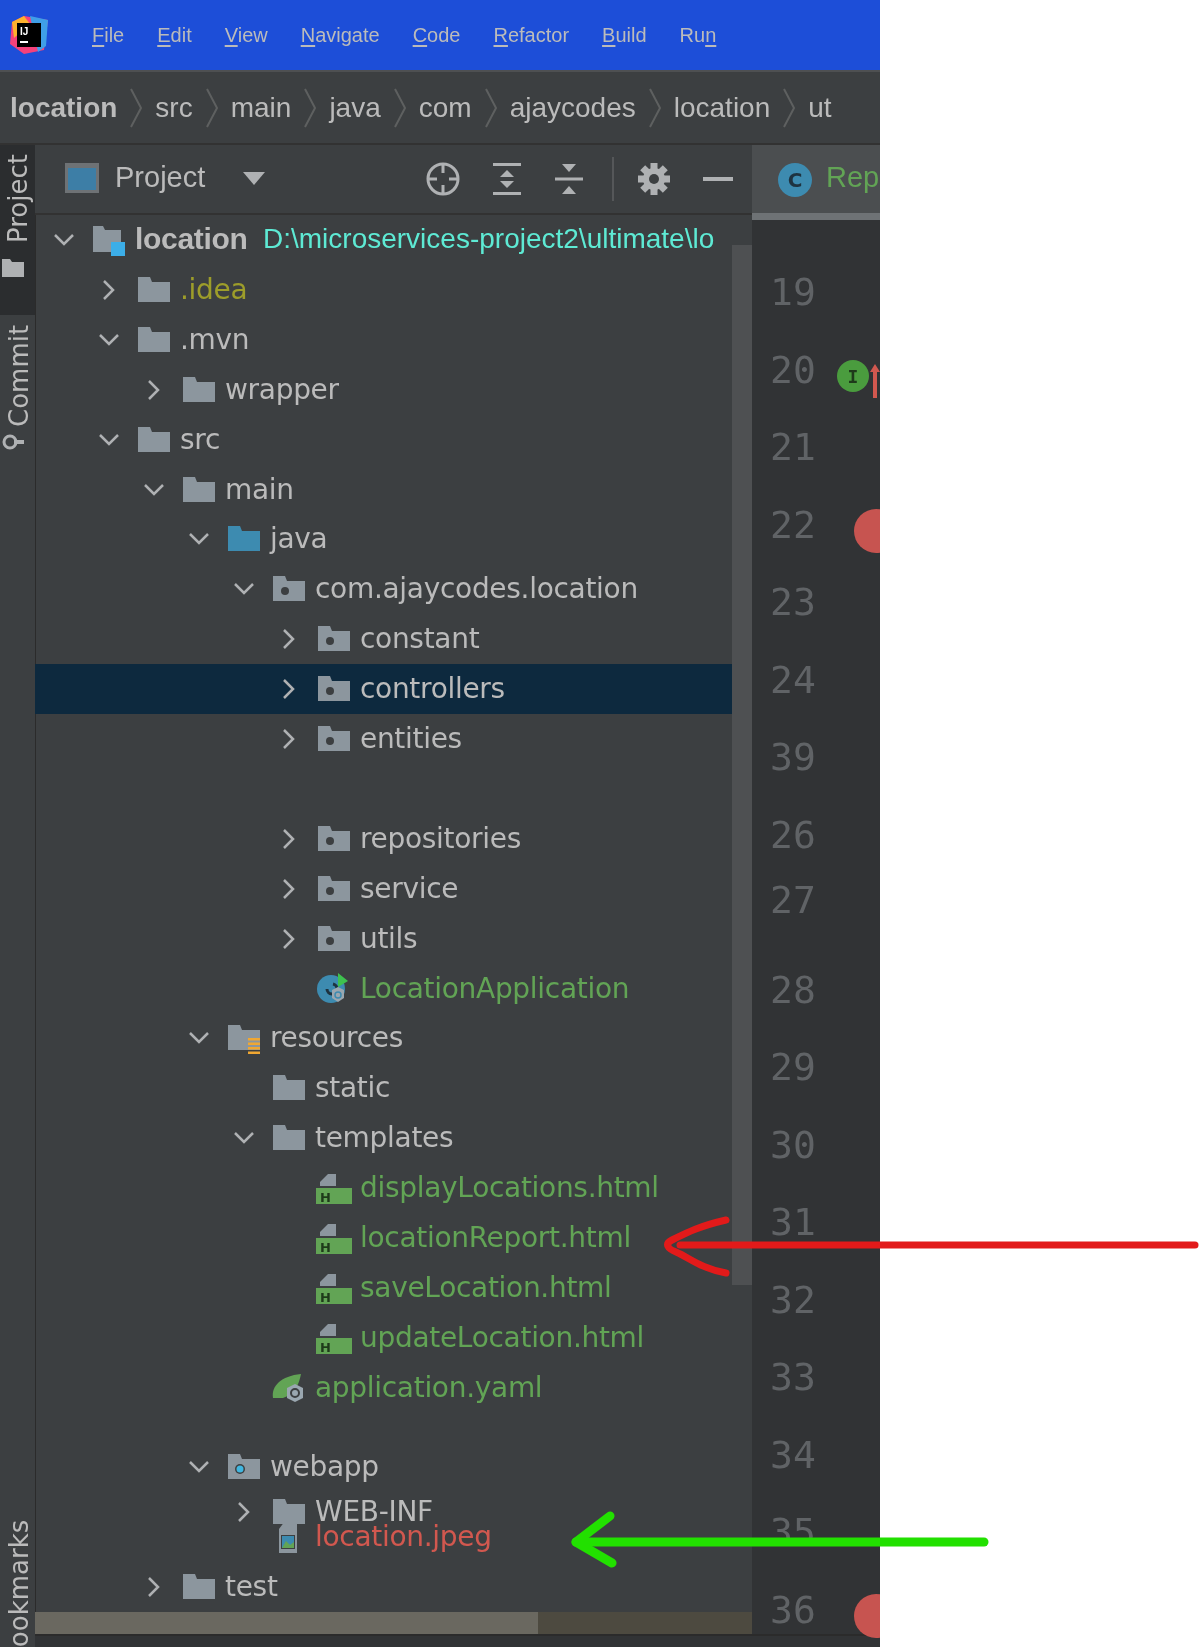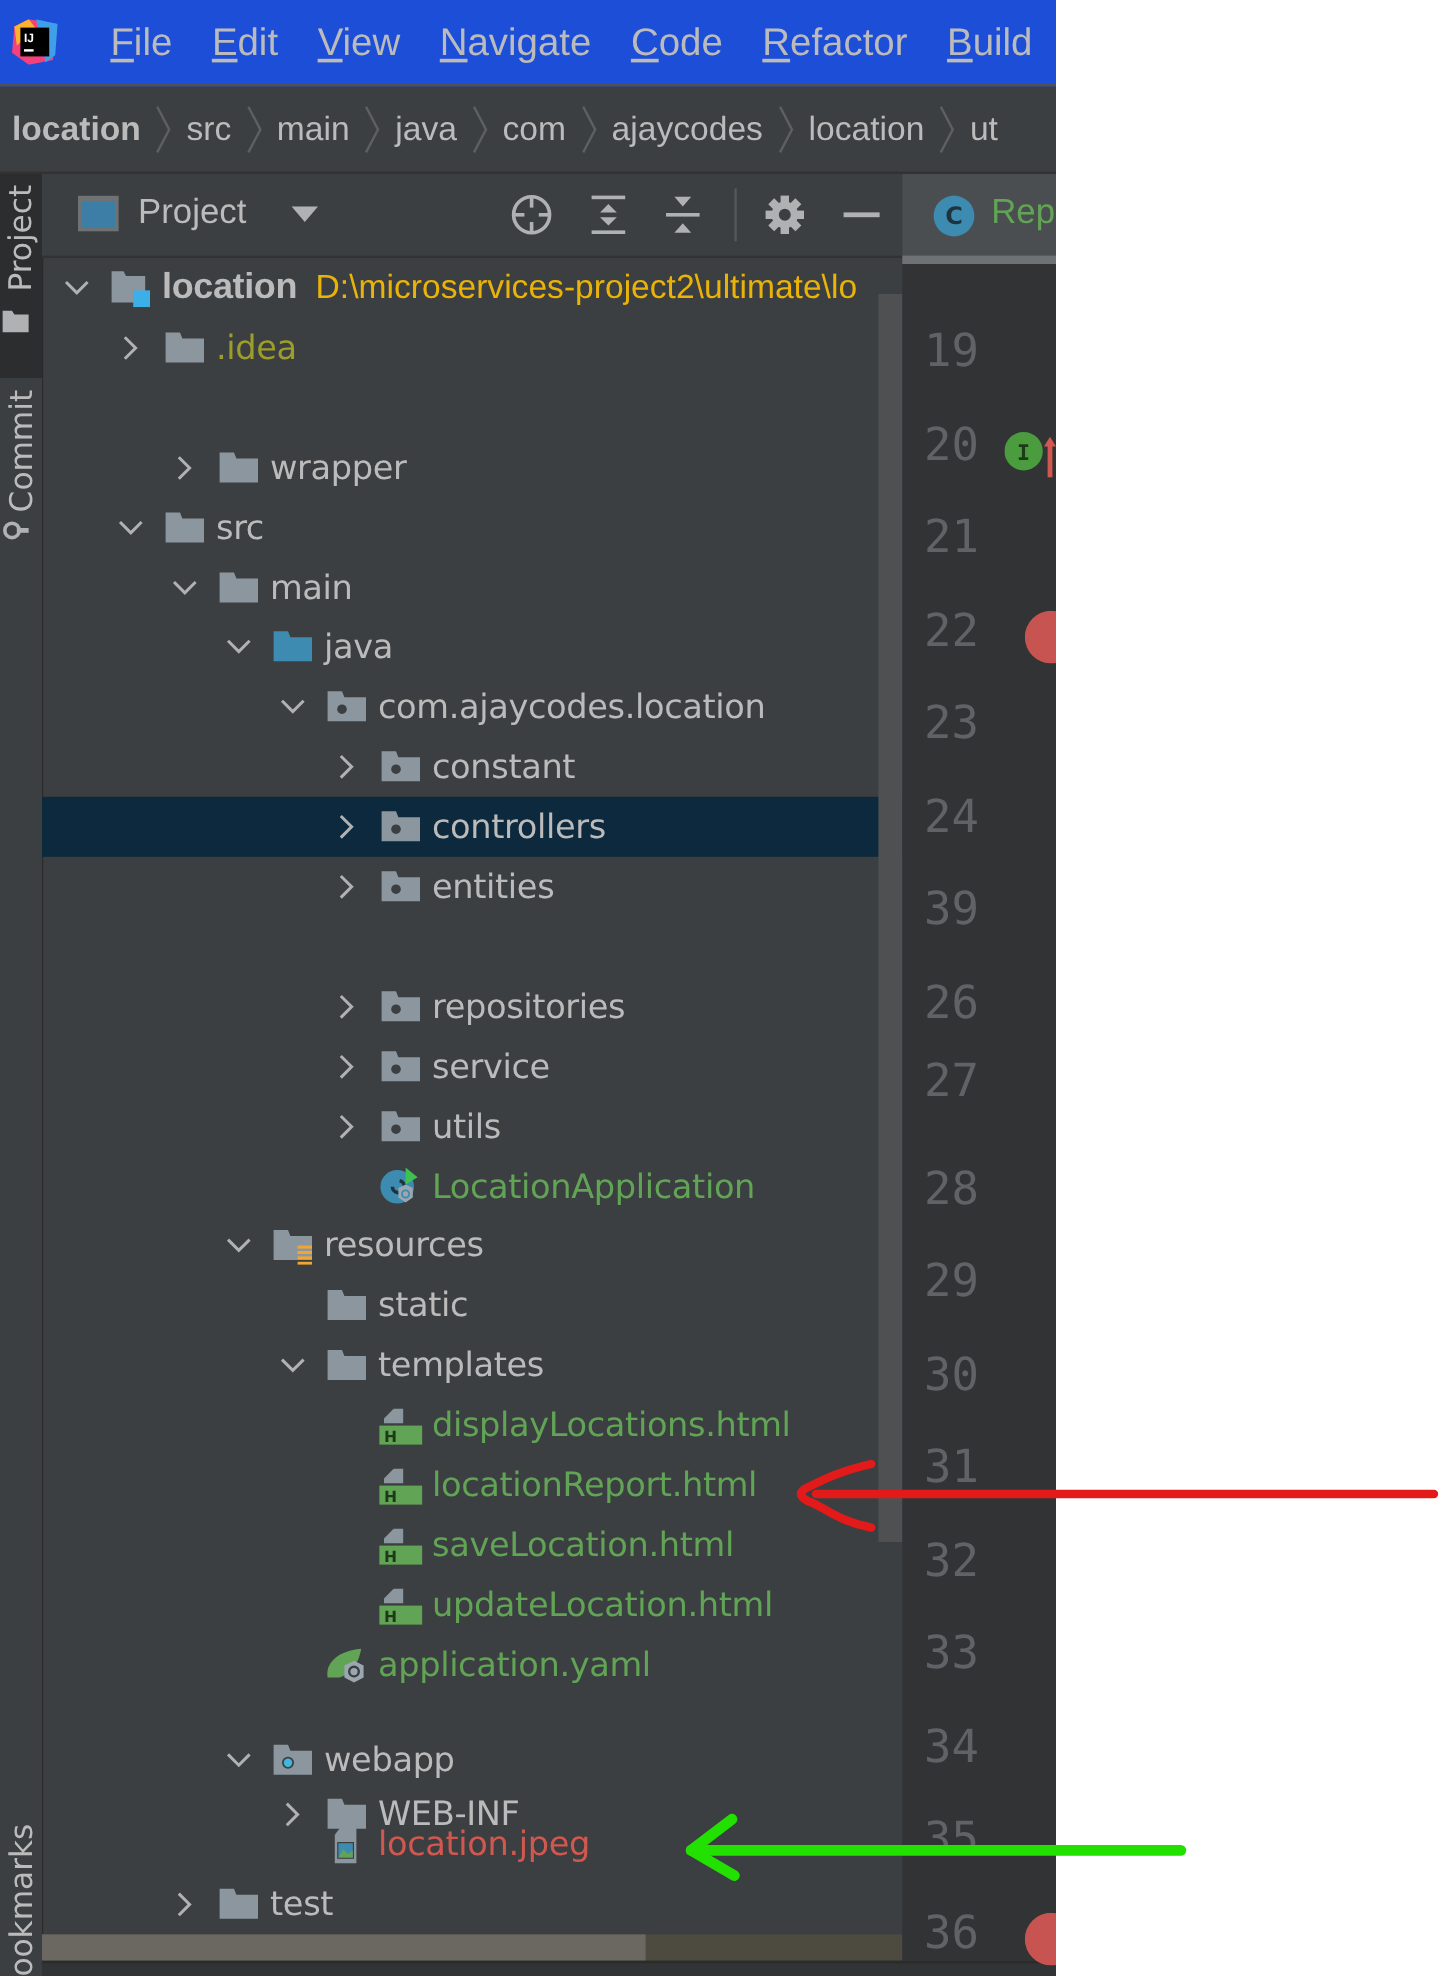--- a/index.html
+++ b/index.html
@@ -4,21 +4,21 @@
 <style>
   html, body { margin:0; padding:0; }
   body { width:1201px; height:1647px; background:#ffffff; position:relative; overflow:hidden;
          font-family:"Liberation Sans", sans-serif; }
   .ide { position:absolute; left:0; top:0; width:880px; height:1647px; background:#3c3f41; overflow:hidden; }
 
   
   .menubar { position:absolute; left:0; top:0; width:880px; height:70px; background:#1d4ed8; border-bottom:2px solid #4e5052; }
   .logo { position:absolute; left:10px; top:16px; width:38px; height:38px; }
   .menu-items { position:absolute; left:92px; top:0; height:70px; display:flex; align-items:center; gap:0; white-space:nowrap; }
-  .menu-item { color:#bbbbbb; font-size:32px; margin-right:33px; }
+  .menu-item { color:#bbbbbb; font-size:20px; margin-right:33px; }
   .menu-item .mn { text-decoration:underline; text-underline-offset:3px; }
 
   
   .breadcrumb { position:absolute; left:0; top:72px; width:880px; height:71px; display:flex; align-items:center; white-space:nowrap; border-bottom:3px solid #323232; }
   .crumb { color:#bbbbbb; font-size:28px; padding-left:12px; }
   .crumb.first { font-weight:bold; padding-left:10px; }
   .crumb-sep { display:inline-block; width:14px; height:42px; margin-left:12px; }
 
   
   .stripe { position:absolute; left:0; top:145px; width:35px; height:1502px; background:#3c3f41; border-right:1px solid #2b2b2b; }
@@ -34,21 +34,21 @@
   .tb-sep { position:absolute; left:577px; top:12px; width:2px; height:44px; background:#555759; }
 
   
   .tree { position:absolute; left:35px; top:215px; width:717px; height:1400px; }
   .row { position:absolute; left:0; width:717px; height:50px; }
   .row.selected { background:#0d293e; }
   .chev { position:absolute; top:13px; width:24px; height:24px; }
   .ricon { position:absolute; top:9px; width:36px; height:32px; }
   .rlabel { position:absolute; top:8px; font-size:28px; color:#bbbbbb; white-space:nowrap; font-family:"DejaVu Sans", sans-serif; letter-spacing:-0.3px; }
   .rlabel.bold { font-weight:bold; font-family:"Liberation Sans", sans-serif; font-size:30px; top:7px; }
-  .rpath { position:absolute; top:8px; font-size:28px; color:#eab308; white-space:nowrap; font-family:"Liberation Sans", sans-serif; }
+  .rpath { position:absolute; top:8px; font-size:28px; color:#5eead4; white-space:nowrap; font-family:"Liberation Sans", sans-serif; }
   .c-yellow { color:#9d9d2a !important; }
   .c-green { color:#62a455 !important; }
   .c-red { color:#d2584f !important; }
 
   .vscroll { position:absolute; left:732px; top:245px; width:20px; height:1040px; background:#4e5052; }
   .hscroll-track { position:absolute; left:35px; top:1612px; width:717px; height:22px; background:#4d4a40; }
   .hscroll-thumb { position:absolute; left:35px; top:1612px; width:503px; height:22px; background:#6a6860; }
   .bottom-bar { position:absolute; left:35px; top:1634px; width:845px; height:13px; background:#313335; border-top:2px solid #2b2b2b; }
 
   
@@ -198,20 +198,29 @@
         <span class="rpath" style="left: 228px;">D:\microservices-project2\ultimate\lo</span>
       </div>
       <div class="row" style="top: 49.9px; text-align: center;">
         <svg class="chev" viewBox="0 0 24 24" style="left: 62px;">
           <path d="M7 3 L16 12 L7 21" fill="none" stroke="#afb1b3" stroke-width="2.5"></path>
         </svg>
         <span class="ricon" style="left: 101px;"><svg viewBox="0 0 36 32" width="36" height="32">
             <path d="M2 3 L14 3 L16 8 L34 8 L34 28 L2 28 Z" fill="#8c969e"></path>
           </svg></span>
         <span class="rlabel c-yellow" style="left: 145px;">.idea</span>
+      </div>
+      <div class="row" style="top: 99.8px;">
+        <svg class="chev" viewBox="0 0 24 24" style="left: 62px;">
+          <path d="M3 7 L12 16 L21 7" fill="none" stroke="#afb1b3" stroke-width="2.5"></path>
+        </svg>
+        <span class="ricon" style="left: 101px;"><svg viewBox="0 0 36 32" width="36" height="32">
+            <path d="M2 3 L14 3 L16 8 L34 8 L34 28 L2 28 Z" fill="#8c969e"></path>
+          </svg></span>
+        <span class="rlabel" style="left: 145px;">.mvn</span>
       </div>
       <div class="row" style="top: 149.7px;">
         <svg class="chev" viewBox="0 0 24 24" style="left: 107px;">
           <path d="M7 3 L16 12 L7 21" fill="none" stroke="#afb1b3" stroke-width="2.5"></path>
         </svg>
         <span class="ricon" style="left: 146px;"><svg viewBox="0 0 36 32" width="36" height="32">
             <path d="M2 3 L14 3 L16 8 L34 8 L34 28 L2 28 Z" fill="#8c969e"></path>
           </svg></span>
         <span class="rlabel" style="left: 190px;">wrapper</span>
       </div>

